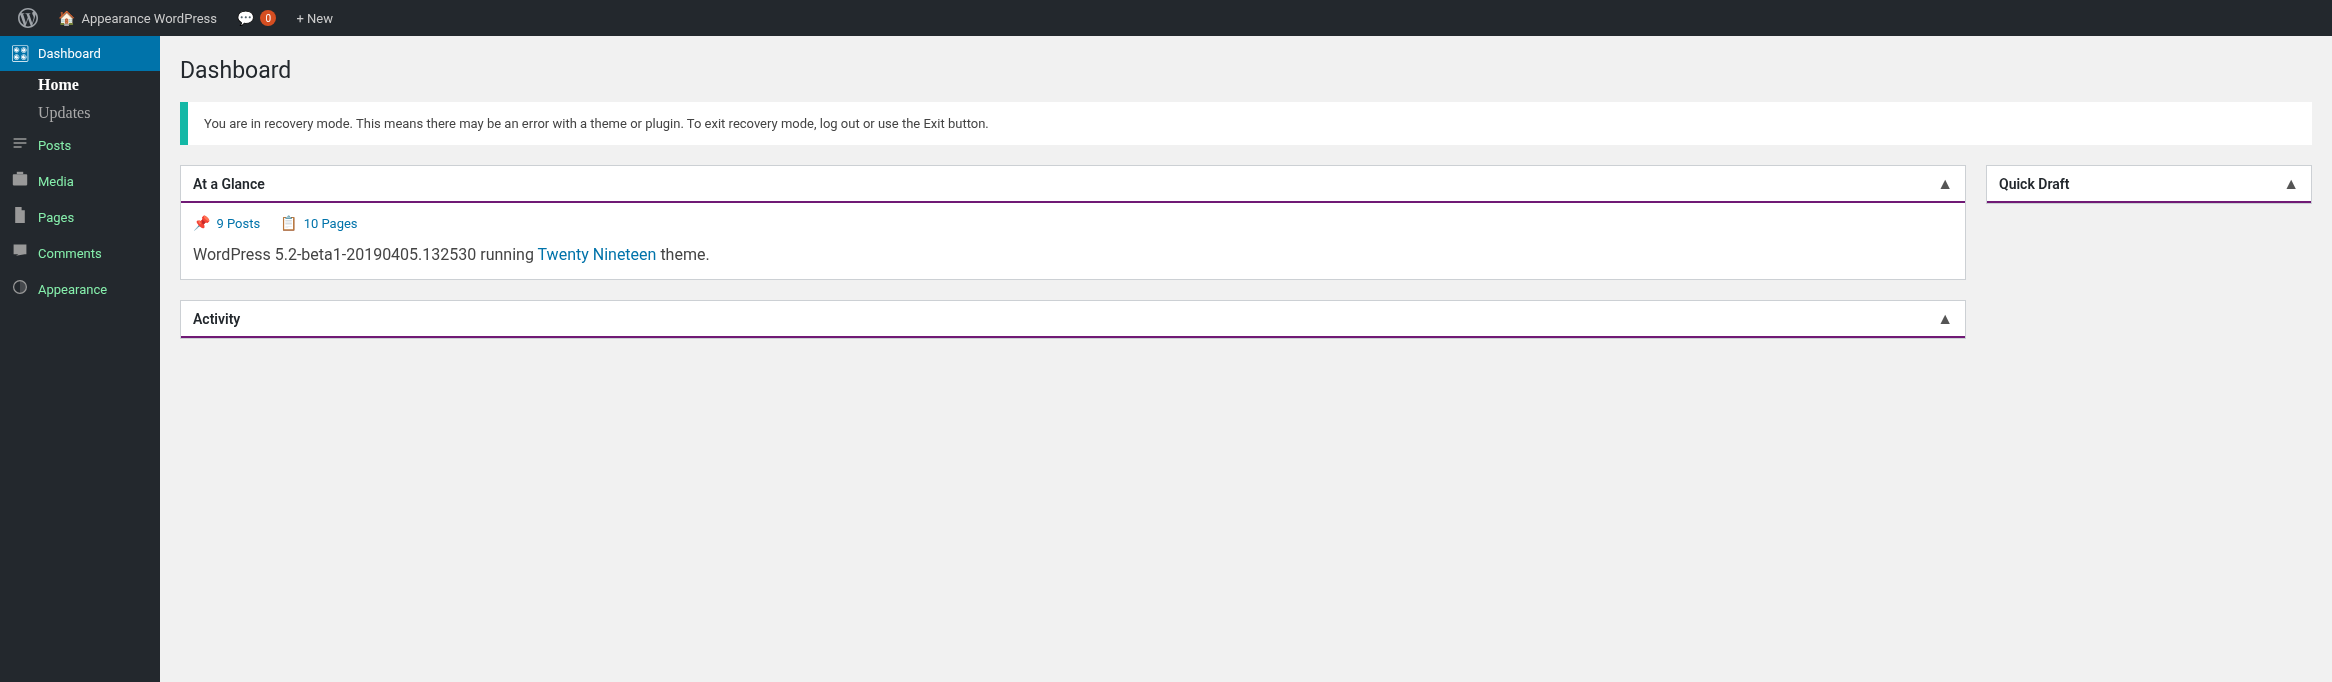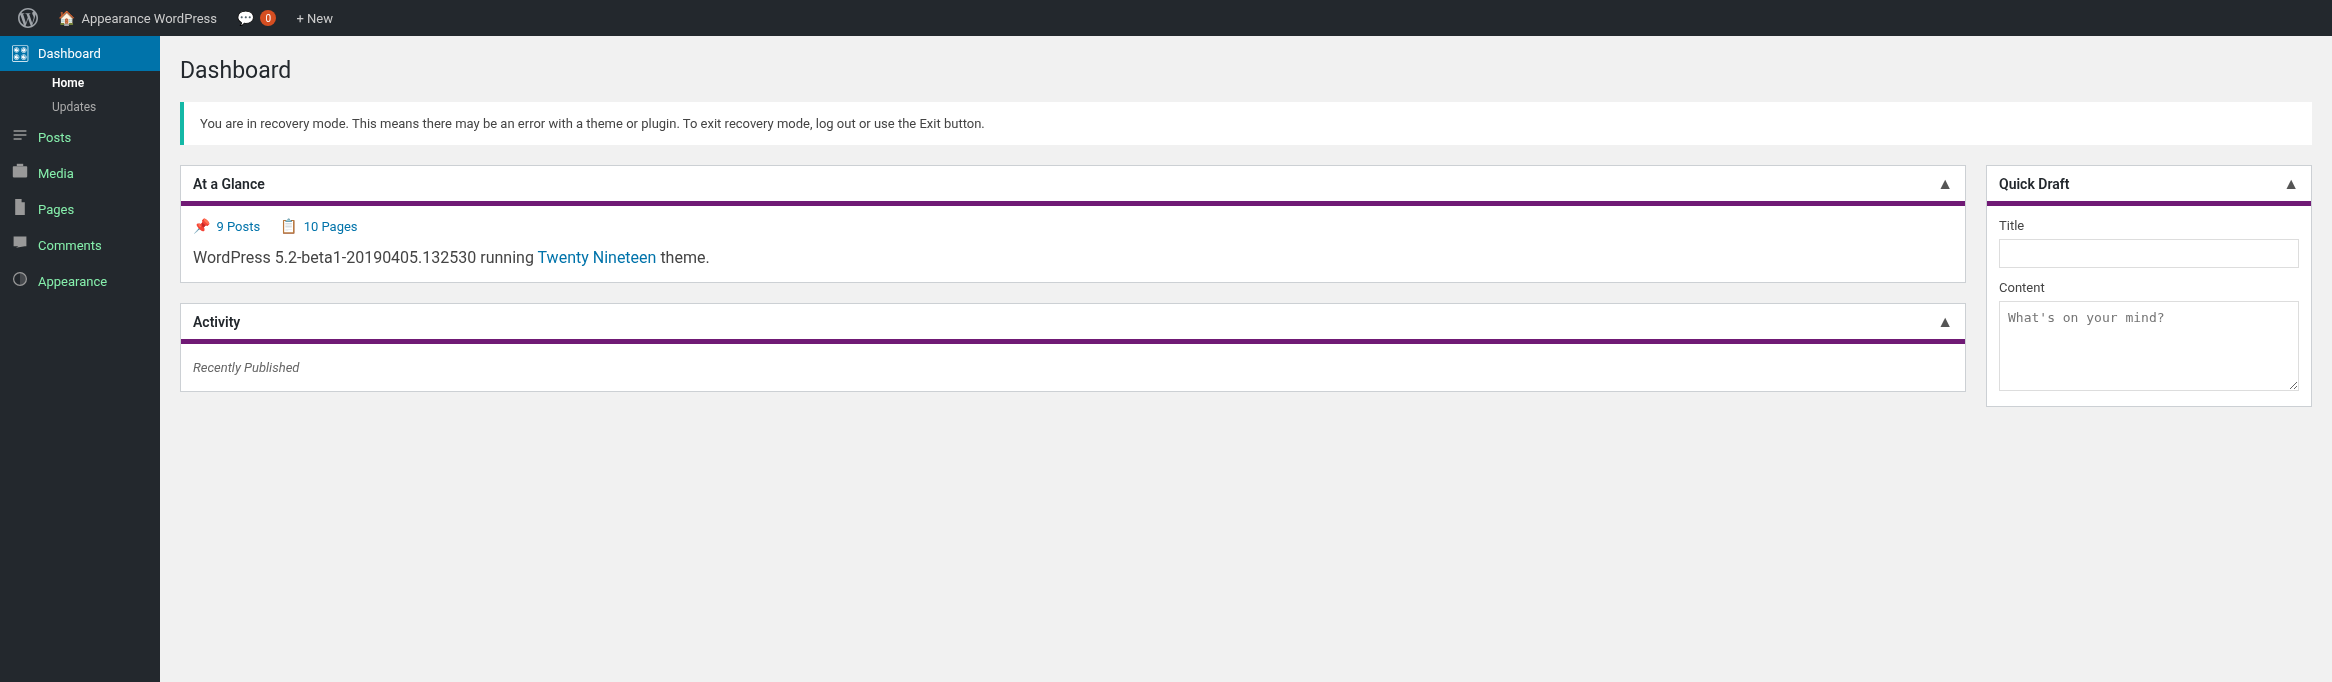--- a/index.html
+++ b/index.html
@@ -50,24 +50,25 @@
       align-items: center;
       gap: 8px;
       padding: 8px 10px;
       color: #86efac;
       cursor: pointer;
       font-size: 13px;
     }
     .sidebar-item.active { background: #0073aa; color: #fff; }
     .sidebar-item .icon { font-size: 16px; width: 20px; text-align: center; }
     .sidebar-sub-item {
-      padding: 5px 10px 5px 52px;
+      padding: 5px 10px 5px 38px;
       color: #aaa;
       cursor: pointer;
-      font-size: 12px;
+      font-size: 16px;
+      font-family: Liberation Serif, serif;
     }
     .sidebar-sub-item.current { color: #fff; font-weight: 600; }
 
     
     #wpcontent {
       flex: 1;
       padding: 0;
       background: #f1f1f1;
     }
     .wrap {
@@ -77,21 +78,21 @@
       font-size: 23px;
       font-weight: 400;
       color: #23282d;
       margin-bottom: 16px;
       line-height: 1.3;
     }
 
     
     .notice-warning {
       background: #fff;
-      border-left: 4px solid #14b8a6;
+      border-left: 8px solid #14b8a6;
       padding: 12px 16px;
       margin-bottom: 20px;
       color: #444;
       font-size: 13px;
       line-height: 1.5;
     }
 
     
     .dashboard-columns {
       display: flex;
@@ -110,21 +111,21 @@
     .postbox {
       background: #fff;
       border: 1px solid #ccd0d4;
       margin-bottom: 20px;
     }
     .postbox-header {
       display: flex;
       align-items: center;
       justify-content: space-between;
       padding: 8px 12px;
-      border-bottom: 5px solid #701a75;
+      border-bottom: 2px solid #701a75;
     }
     .postbox-header h2 {
       font-size: 14px;
       font-weight: 600;
       color: #23282d;
     }
     .postbox-toggle {
       color: #555;
       font-size: 16px;
       cursor: pointer;
@@ -316,39 +317,30 @@
                 <span>WordPress 5.2-beta1-20190405.132530 running </span><a href="#">Twenty Nineteen</a><span> theme.</span>
               </div>
             </div>
           </div>
 
           <div class="postbox">
             <div class="postbox-header">
               <h2>Activity</h2>
               <span class="postbox-toggle">▲</span>
             </div>
-            <div class="postbox-body">
-              <div class="activity-header">Recently Published</div>
-            </div>
           </div>
 
         </div>
 
         <div class="dashboard-col-right">
 
           <div class="postbox">
             <div class="postbox-header">
               <h2>Quick Draft</h2>
               <span class="postbox-toggle">▲</span>
             </div>
-            <div class="postbox-body">
-              <label class="quick-draft-label">Title</label>
-              <input type="text" class="quick-draft-input" placeholder="" style="">
-              <label class="quick-draft-label">Content</label>
-              <textarea class="quick-draft-textarea" placeholder="What's on your mind?" style=""></textarea>
-            </div>
           </div>
 
         </div>
       </div>
     </div>
   </div>
 </div>
 
 </body></html>

